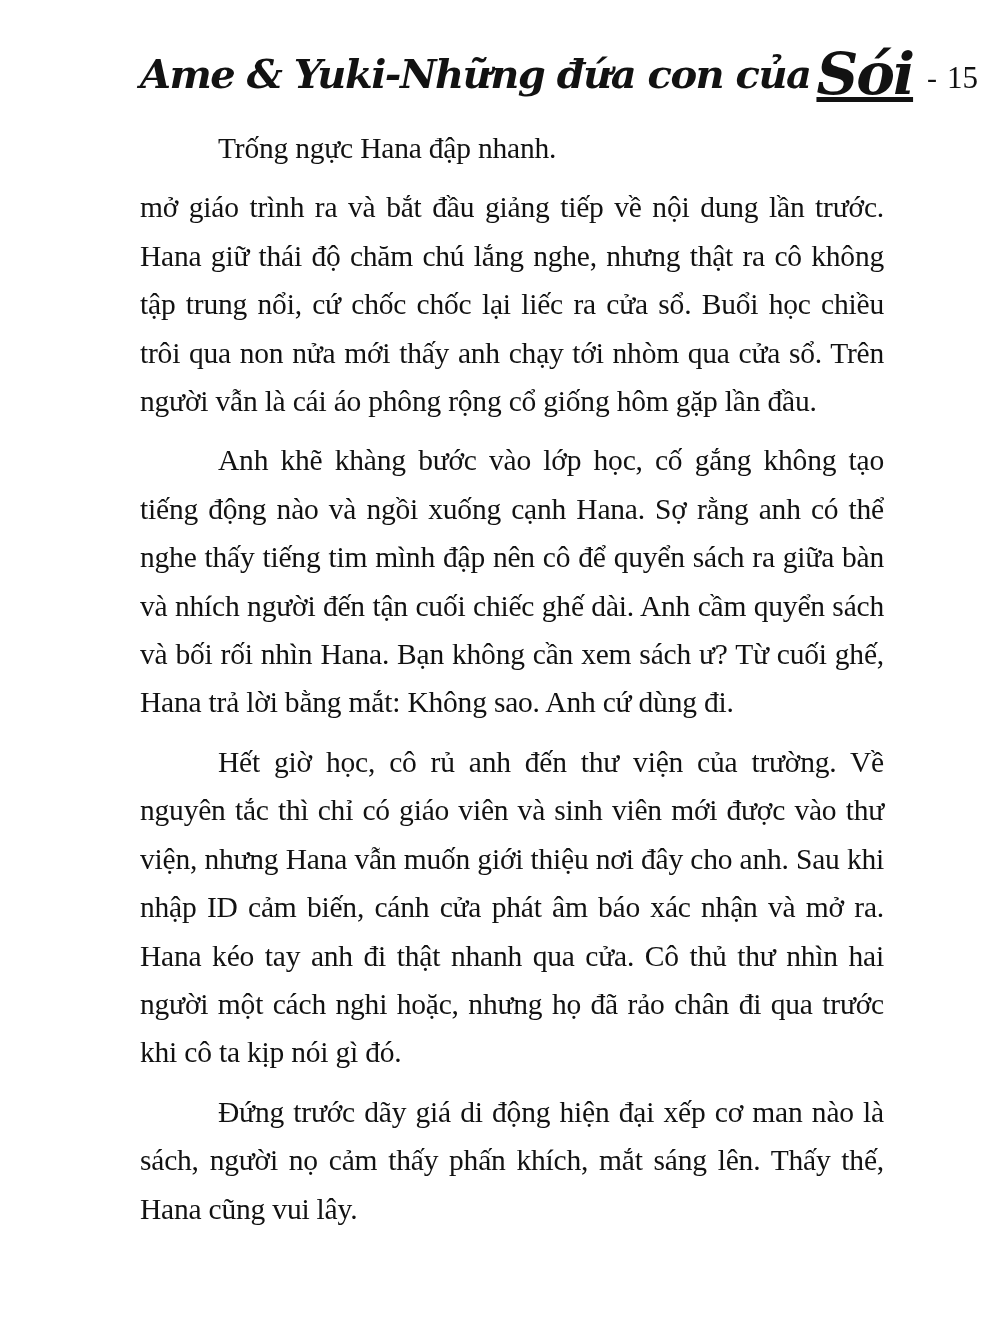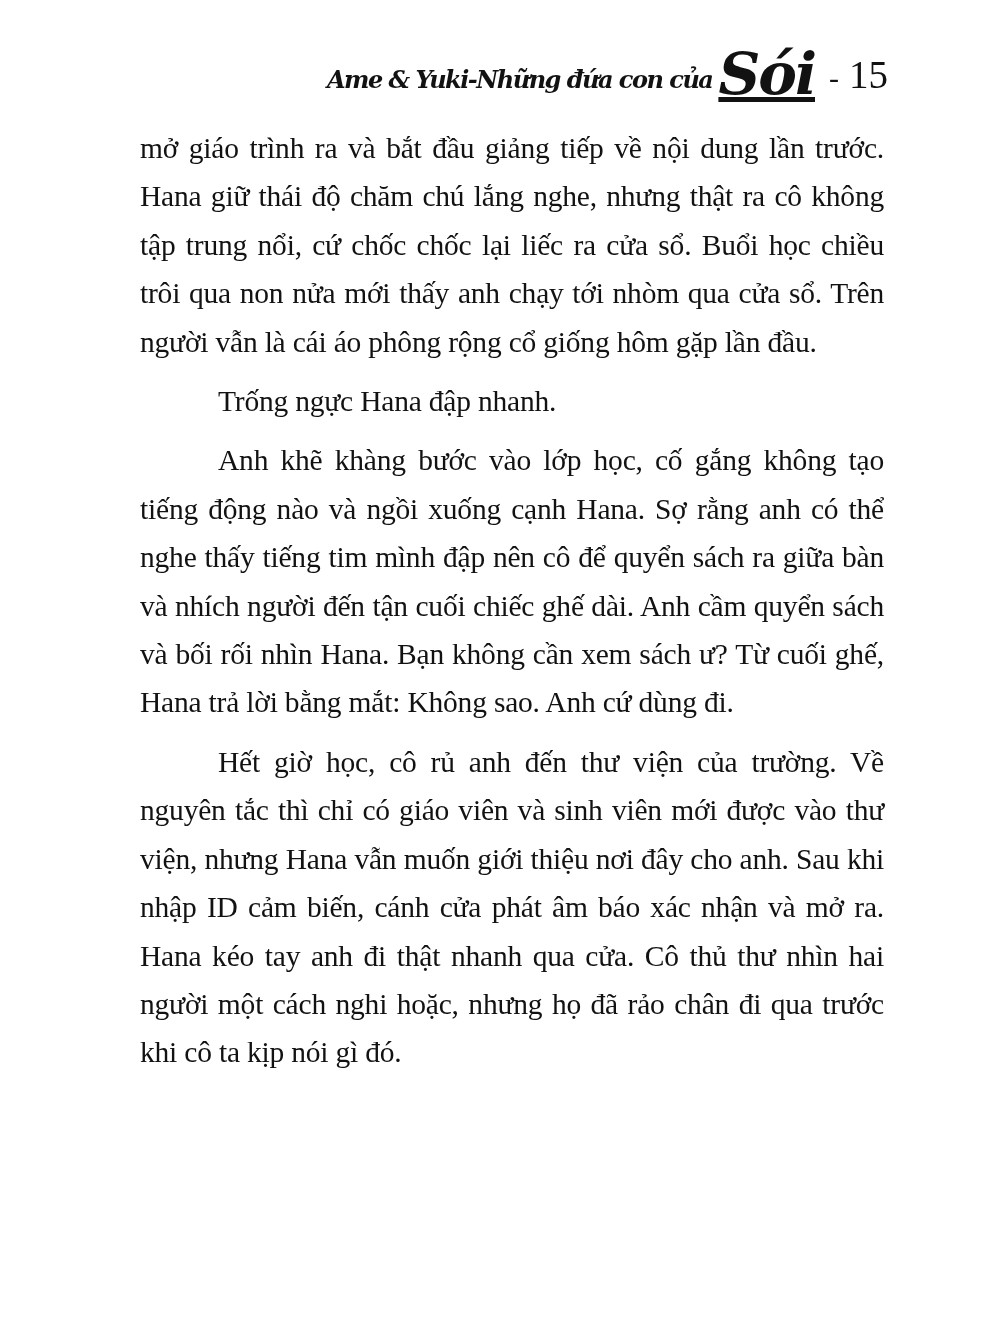--- a/index.html
+++ b/index.html
@@ -24,38 +24,38 @@
     right: 112px;
     height: 80px;
     text-align: right;
     white-space: nowrap;
     line-height: 80px;
   }
   .script {
     font-family: "DejaVu Serif", serif;
     font-style: italic;
     font-weight: bold;
-    font-size: 24px;
+    font-size: 40px;
     letter-spacing: -1.5px;
   }
   .script.emphasis {
     font-size: 58px;
     letter-spacing: -2px;
     vertical-align: -6px;
     margin-left: 2px;
     text-decoration: underline;
   }
   .pagenum-sep {
     font-family: "Liberation Serif", serif;
     font-size: 30px;
     margin: 0 6px 0 10px;
   }
   .pagenum {
     font-family: "Liberation Serif", serif;
-    font-size: 39px;
+    font-size: 31px;
   }
   .body-text {
     position: absolute;
     top: 124px;
     left: 140px;
     width: 744px;
     font-size: 29.5px;
     line-height: 48.4px;
     text-align: justify;
     letter-spacing: -0.2px;
@@ -74,18 +74,19 @@
 
 <div class="page" style="background: rgb(255, 255, 255); color: rgb(18, 18, 18);">
   <header class="running-head">
     <span class="script">Ame &amp; Yuki-Những đứa con của</span>
     <span class="script emphasis">Sói</span>
     <span class="pagenum-sep">-</span>
     <span class="pagenum">15</span>
   </header>
 
   <main class="body-text">
+      <p class="para indent"><span class="">Trống ngực Hana đập nhanh.</span></p>
       <p class="para"><span class="">mở giáo trình ra và bắt đầu giảng tiếp về nội dung lần trước. Hana giữ thái độ chăm chú lắng nghe, nhưng thật ra cô không tập trung nổi, cứ chốc chốc lại liếc ra cửa sổ. Buổi học chiều trôi qua non nửa mới thấy anh chạy tới nhòm qua cửa sổ. Trên người vẫn là cái áo phông rộng cổ giống hôm gặp lần đầu.</span></p>
-      <p class="para indent"><span class="">Trống ngực Hana đập nhanh.</span></p>
       <p class="para indent"><span class="">Anh khẽ khàng bước vào lớp học, cố gắng không tạo tiếng động nào và ngồi xuống cạnh Hana. Sợ rằng anh có thể nghe thấy tiếng tim mình đập nên cô để quyển sách ra giữa bàn và nhích người đến tận cuối chiếc ghế dài. Anh cầm quyển sách và bối rối nhìn Hana. </span><span class="ital">Bạn không cần xem sách ư?</span><span class=""> Từ cuối ghế, Hana trả lời bằng mắt: </span><span class="ital">Không sao. Anh cứ dùng đi.</span></p>
       <p class="para indent"><span class="">Hết giờ học, cô rủ anh đến thư viện của trường. Về nguyên tắc thì chỉ có giáo viên và sinh viên mới được vào thư viện, nhưng Hana vẫn muốn giới thiệu nơi đây cho anh. Sau khi nhập ID cảm biến, cánh cửa phát âm báo xác nhận và mở ra. Hana kéo tay anh đi thật nhanh qua cửa. Cô thủ thư nhìn hai người một cách nghi hoặc, nhưng họ đã rảo chân đi qua trước khi cô ta kịp nói gì đó.</span></p>
+      <p class="para indent"><span class="">Đứng trước dãy giá di động hiện đại xếp cơ man nào là sách, người nọ cảm thấy phấn khích, mắt sáng lên. Thấy thế, Hana cũng vui lây.</span></p>
     </main>
 </div>
 
 </body></html>

